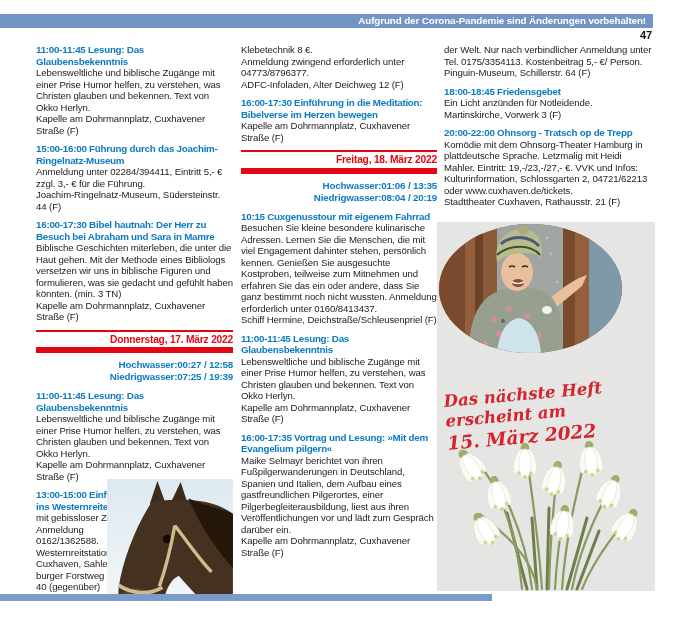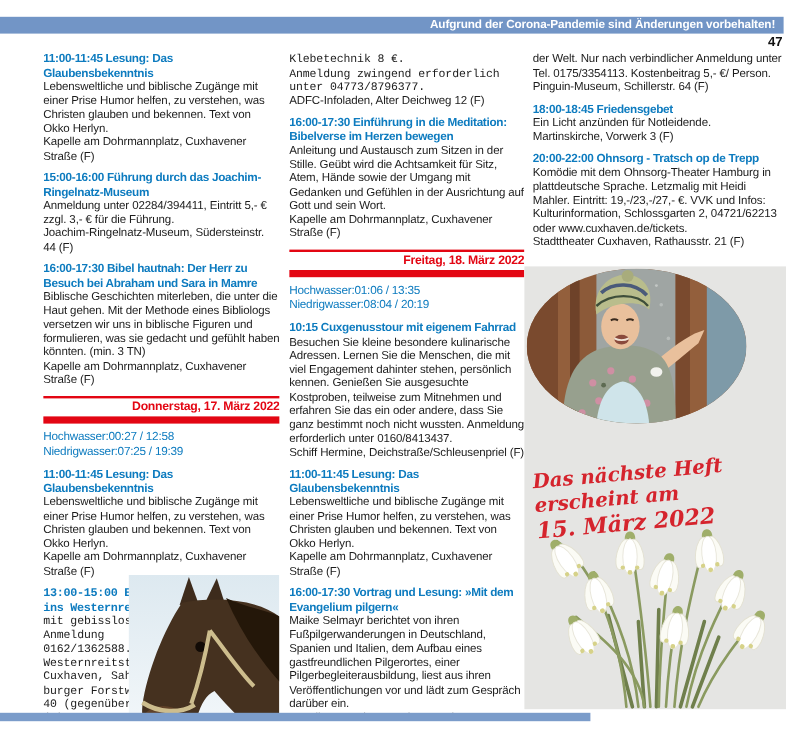--- a/index.html
+++ b/index.html
@@ -10,27 +10,27 @@
           color:#ffffff;font-weight:bold;font-size:9.8px;line-height:14px;text-align:right;
           padding-right:7px;letter-spacing:-0.1px;}
   .pagenum{position:absolute;left:640px;top:29px;font-weight:bold;font-size:11px;color:#111;text-align:center;}
   .col{position:absolute;top:44px;height:552px;overflow:hidden;font-size:9.6px;line-height:11.5px;letter-spacing:-0.1px;}
   .col1{left:36px;width:197px;}
   .col2{left:241px;width:196px;}
   .col3{left:444px;width:209px;}
   .event{margin-bottom:7px;position:relative;}
   .ev-title{color:#0d7bbf;font-weight:bold;font-size:9.8px;letter-spacing:-0.25px;}
   .ev-body,.ev-venue{color:#1c1c1c;}
-  .pre{white-space:pre-line;font-family:Liberation Mono, monospace;}
+  .pre{white-space:pre-line;}
   .date-block{margin:2px 0 6px 0;}
   .date-rule{height:2px;background:#e30613;}
   .date-text{color:#e30613;font-weight:bold;font-size:10.2px;padding:2px 0 2px 2px;letter-spacing:-0.2px;text-align:right;}
   .date-bar{height:6px;background:#e30613;}
   .tides{margin-bottom:7px;}
-  .tide-row{display:flex;justify-content:flex-start;color:#0d7bbf;font-weight:normal;font-size:9.8px;line-height:12px;letter-spacing:-0.2px;}
+  .tide-row{display:flex;justify-content:flex-end;color:#0d7bbf;font-weight:bold;font-size:9.8px;line-height:12px;letter-spacing:-0.2px;}
   .horse-photo{position:absolute;right:0;top:-10px;width:126px;height:150px;overflow:hidden;}
   .gray-block{position:absolute;left:437px;top:222px;width:218px;height:369px;background:#e5e5e3;}
   .oval-photo{position:absolute;left:2px;top:2px;width:183px;height:129px;}
   .announce{position:absolute;left:6px;top:170px;transform:rotate(-5deg);transform-origin:left top;
             font-family:"DejaVu Serif",serif;font-style:italic;font-weight:bold;color:#d5242d;}
   .announce-l1{font-size:16.5px;line-height:20px;}
   .announce-l2{font-size:18.5px;line-height:24px;}
   .snowdrops{position:absolute;left:0;bottom:0;width:218px;height:178px;}
   .bottom-bar{position:absolute;left:0;top:594px;width:492px;height:7px;background:#7b9cca;}
 </style>
@@ -120,21 +120,20 @@
 
   <div class="col col2">
     <div class="event">
       <div class="ev-body pre">Klebetechnik 8 €.
 Anmeldung zwingend erforderlich unter 04773/8796377.</div>
       <div class="ev-venue">ADFC-Infoladen, Alter Deichweg 12 (F)</div>
     </div>
 
     <div class="event">
       <div class="ev-title">16:00-17:30 Einführung in die Meditation: Bibelverse im Herzen bewegen</div>
-      <div class="ev-body">Anleitung und Austausch zum Sitzen in der Stille. Geübt wird die Achtsamkeit für Sitz, Atem, Hände sowie der Umgang mit Gedanken und Gefühlen in der Ausrichtung auf Gott und sein Wort.</div>
       <div class="ev-venue">Kapelle am Dohrmannplatz, Cuxhavener Straße (F)</div>
     </div>
 
     <div class="date-block">
       <div class="date-rule"></div>
       <div class="date-text">Freitag, 18. März 2022</div>
       <div class="date-bar"></div>
     </div>
     <div class="tides">
       <div class="tide-row">
@@ -151,21 +150,21 @@
       <div class="ev-title">10:15 Cuxgenusstour mit eigenem Fahrrad</div>
       <div class="ev-body">Besuchen Sie kleine besondere kulinarische Adressen. Lernen Sie die Menschen, die mit viel Engagement dahinter stehen, persönlich kennen. Genießen Sie ausgesuchte Kostproben, teilweise zum Mitnehmen und erfahren Sie das ein oder andere, dass Sie ganz bestimmt noch nicht wussten. Anmeldung erforderlich unter 0160/8413437.</div>
       <div class="ev-venue">Schiff Hermine, Deichstraße/Schleusenpriel (F)</div>
     </div>
     <div class="event">
       <div class="ev-title">11:00-11:45 Lesung: Das Glaubensbekenntnis</div>
       <div class="ev-body">Lebensweltliche und biblische Zugänge mit einer Prise Humor helfen, zu verstehen, was Christen glauben und bekennen. Text von Okko Herlyn.</div>
       <div class="ev-venue">Kapelle am Dohrmannplatz, Cuxhavener Straße (F)</div>
     </div>
     <div class="event">
-      <div class="ev-title">16:00-17:30 Vortrag und Lesung: »Mit dem Evangelium pilgern«</div>
+      <div class="ev-title">16:00-17:35 Vortrag und Lesung: »Mit dem Evangelium pilgern«</div>
       <div class="ev-body">Maike Selmayr berichtet von ihren Fußpilgerwanderungen in Deutschland, Spanien und Italien, dem Aufbau eines gastfreundlichen Pilgerortes, einer Pilgerbegleiterausbildung, liest aus ihren Veröffentlichungen vor und lädt zum Gespräch darüber ein.</div>
       <div class="ev-venue">Kapelle am Dohrmannplatz, Cuxhavener Straße (F)</div>
     </div>
 
   </div>
 
   <div class="col col3">
     <div class="event">
       <div class="ev-body">der Welt. Nur nach verbindlicher Anmeldung unter Tel. 0175/3354113. Kostenbeitrag 5,- €/ Person.</div>
       <div class="ev-venue">Pinguin-Museum, Schillerstr. 64 (F)</div>

